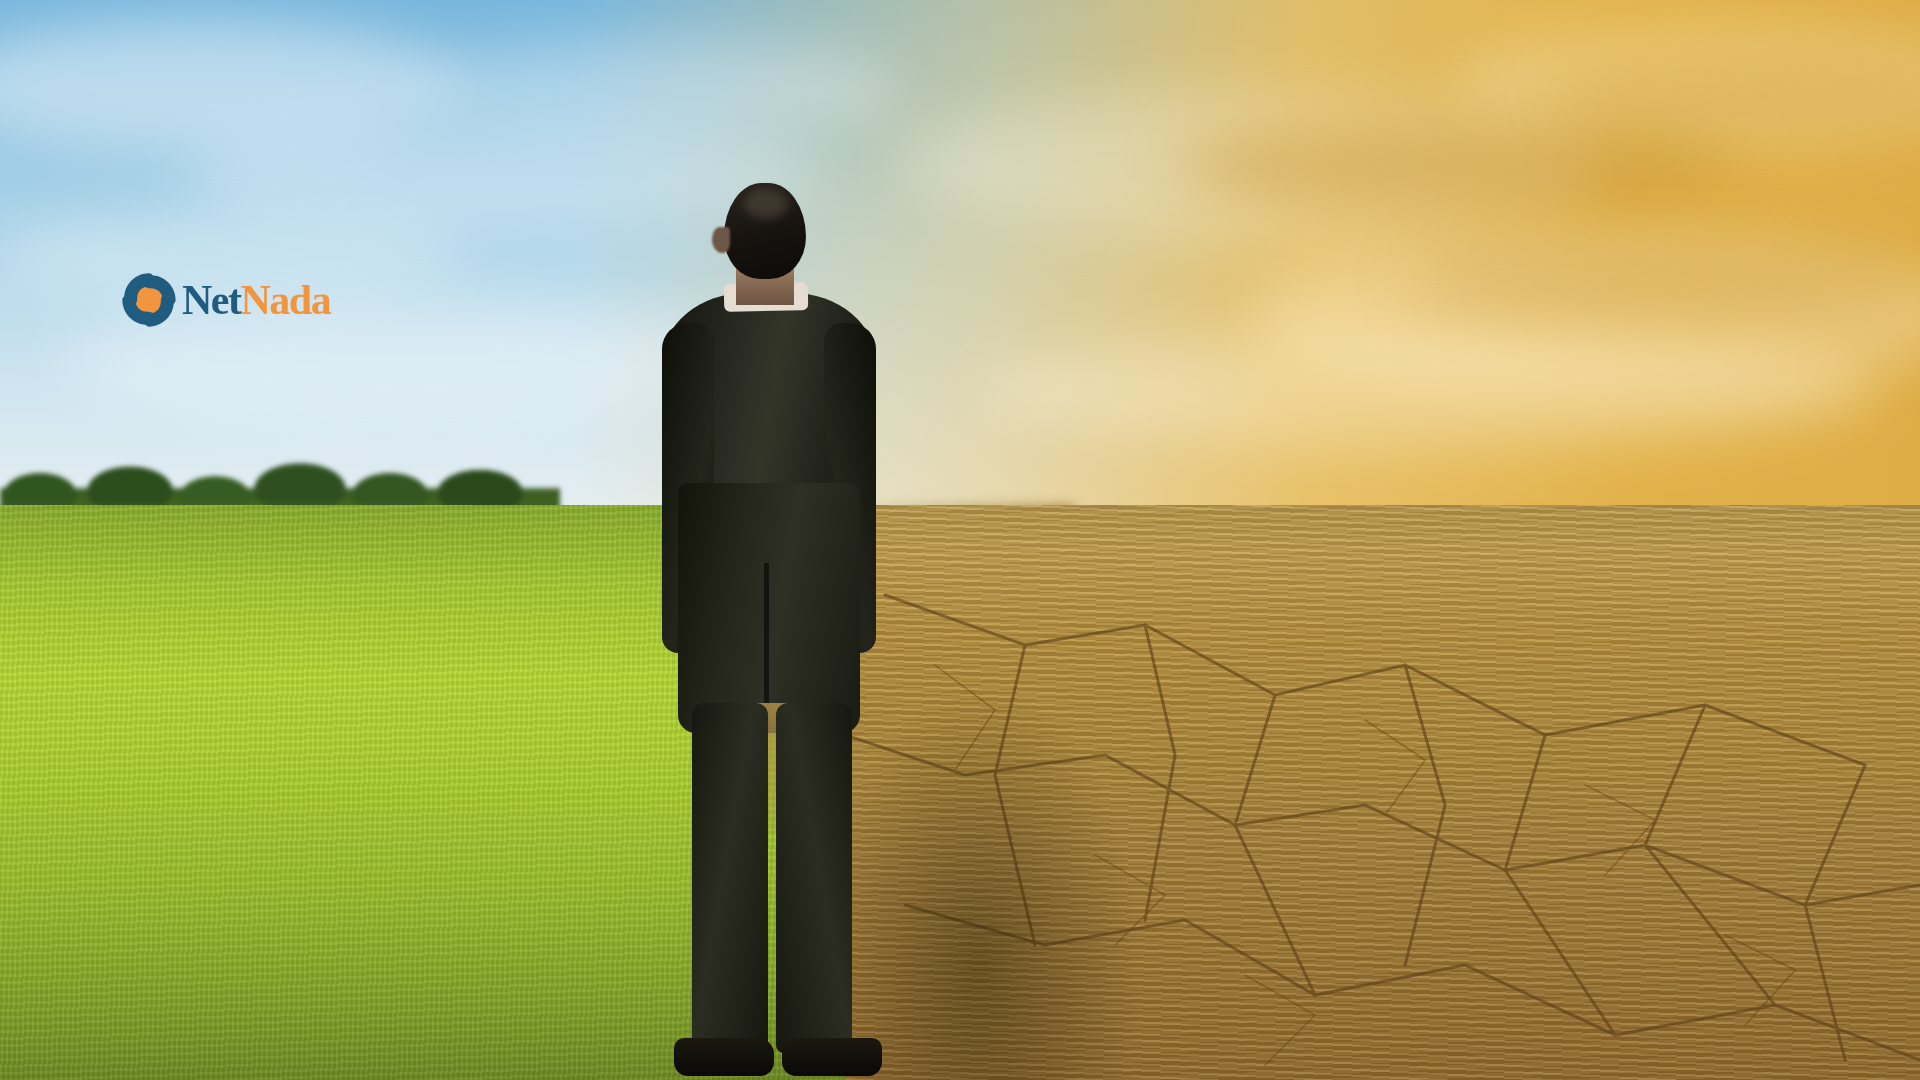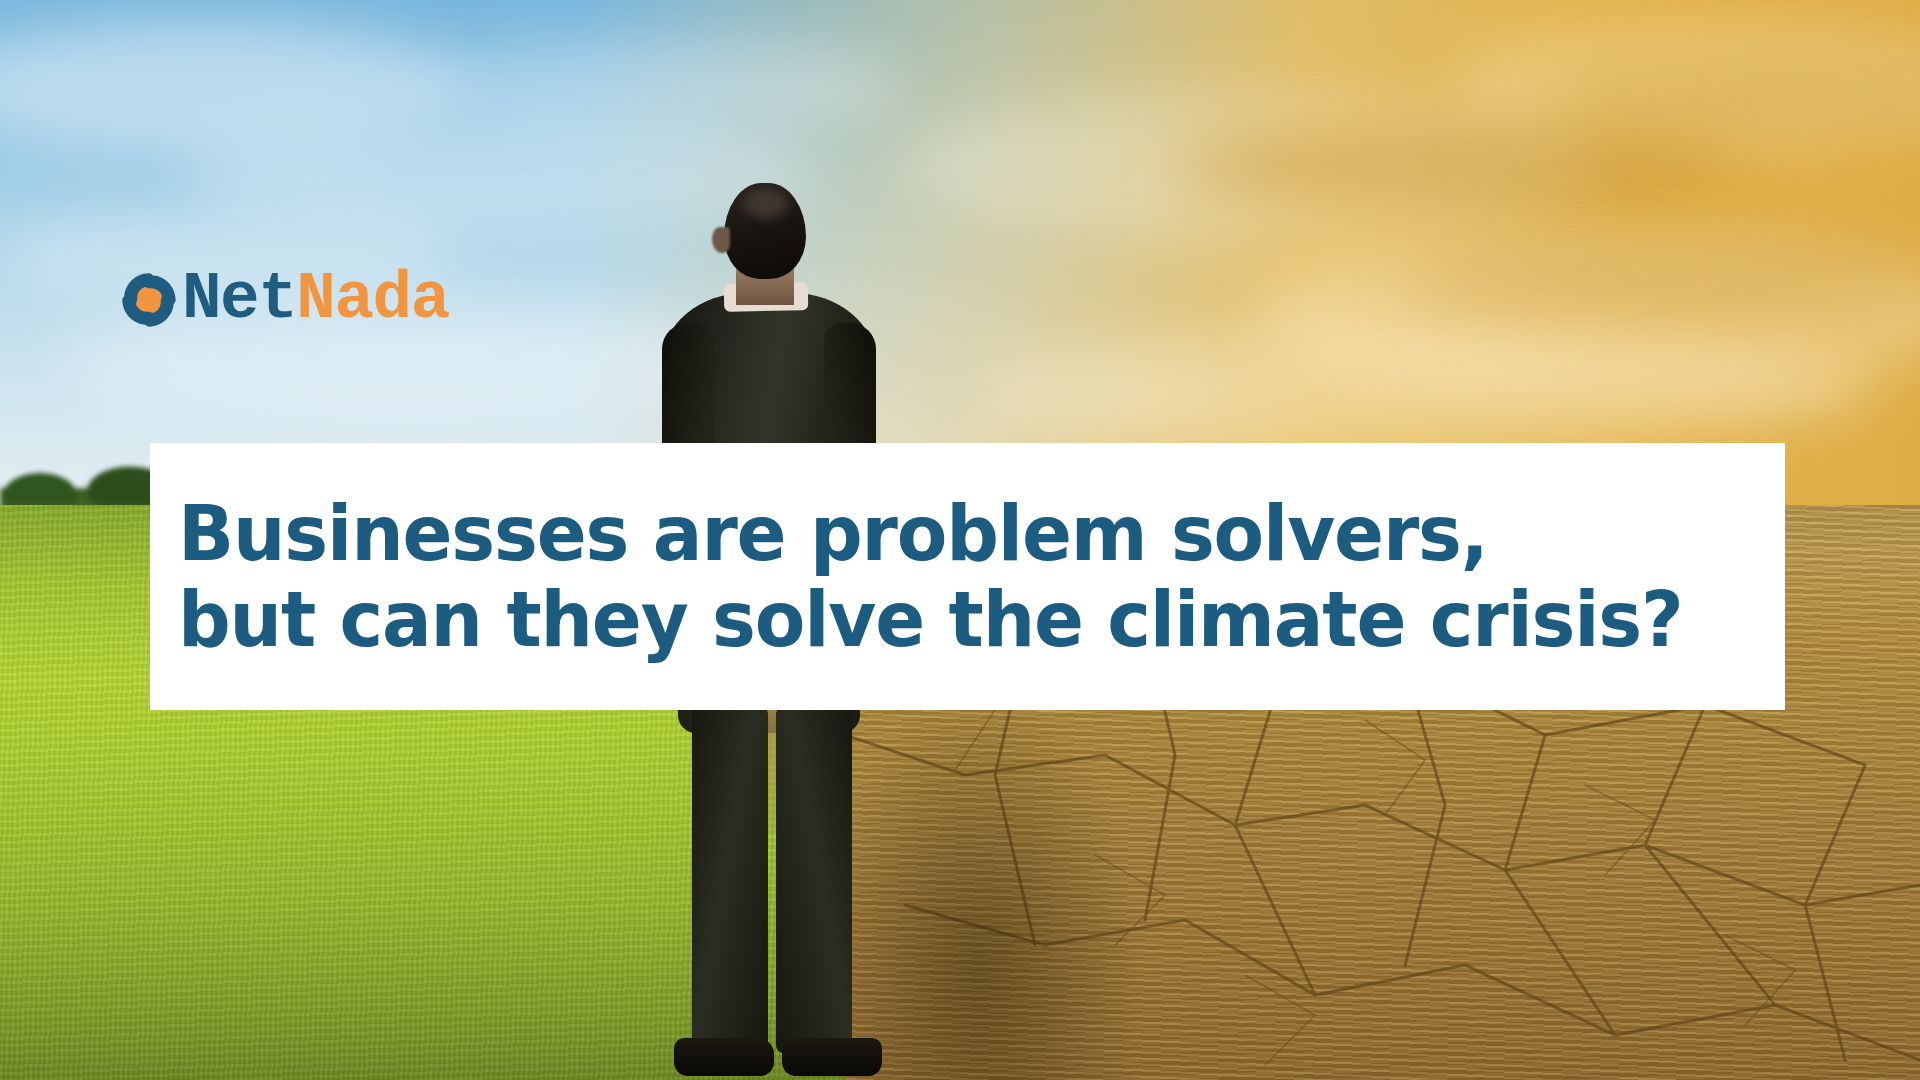--- a/index.html
+++ b/index.html
@@ -253,22 +253,22 @@
 
   
   .logo {
     position: absolute;
     left: 118px; top: 262px;
     display: flex; align-items: center; gap: 6px;
     height: 76px;
   }
   .logo-mark { width: 62px; height: 62px; flex: 0 0 auto; margin-right: -4px; }
   .logo-text {
-    font-family: Liberation Mono, monospace;
-    font-size: 66px;
+    font-family: Liberation Serif, serif;
+    font-size: 42px;
     font-weight: 700;
     letter-spacing: -1.5px;
     line-height: 1;
     white-space: nowrap;
   }
   .logo-net  { color: #1f5c80; }
   .logo-nada { color: #f2953f; }
 
   
   .headline-box {
@@ -379,18 +379,14 @@
                  C64 31 72 39 72 50 C72 55 75 58 80 58 C88 58 93 55 93 50 Z"></path>
         <path d="M50 93 C72 93 90 75 90 53 C90 44 86 38 80 38 C73 38 69 45 69 53
                  C69 64 61 72 50 72 C45 72 42 75 42 80 C42 88 45 93 50 93 Z"></path>
         <path d="M7 50 C7 72 25 90 47 90 C56 90 62 86 62 80 C62 73 55 69 47 69
                  C36 69 28 61 28 50 C28 45 25 42 20 42 C12 42 7 45 7 50 Z"></path>
       </g>
     </svg>
     <div class="logo-text"><span class="logo-net">Net</span><span class="logo-nada">Nada</span></div>
   </div>
 
-  <div class="headline-box">
-    <div class="headline-line">Businesses are problem solvers,</div>
-    <div class="headline-line">but can they solve the climate crisis?</div>
-  </div>
 
 </div>
 
 </body></html>

